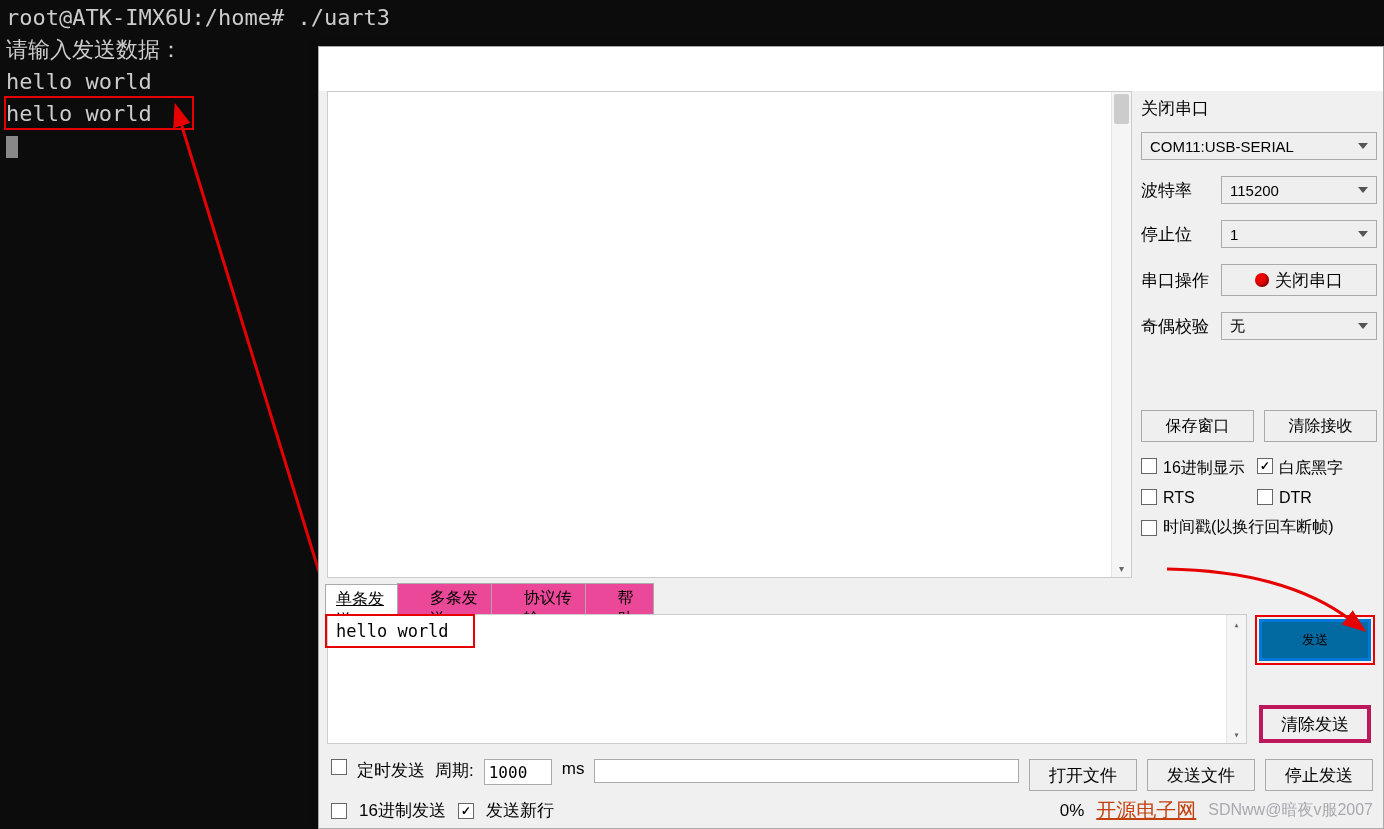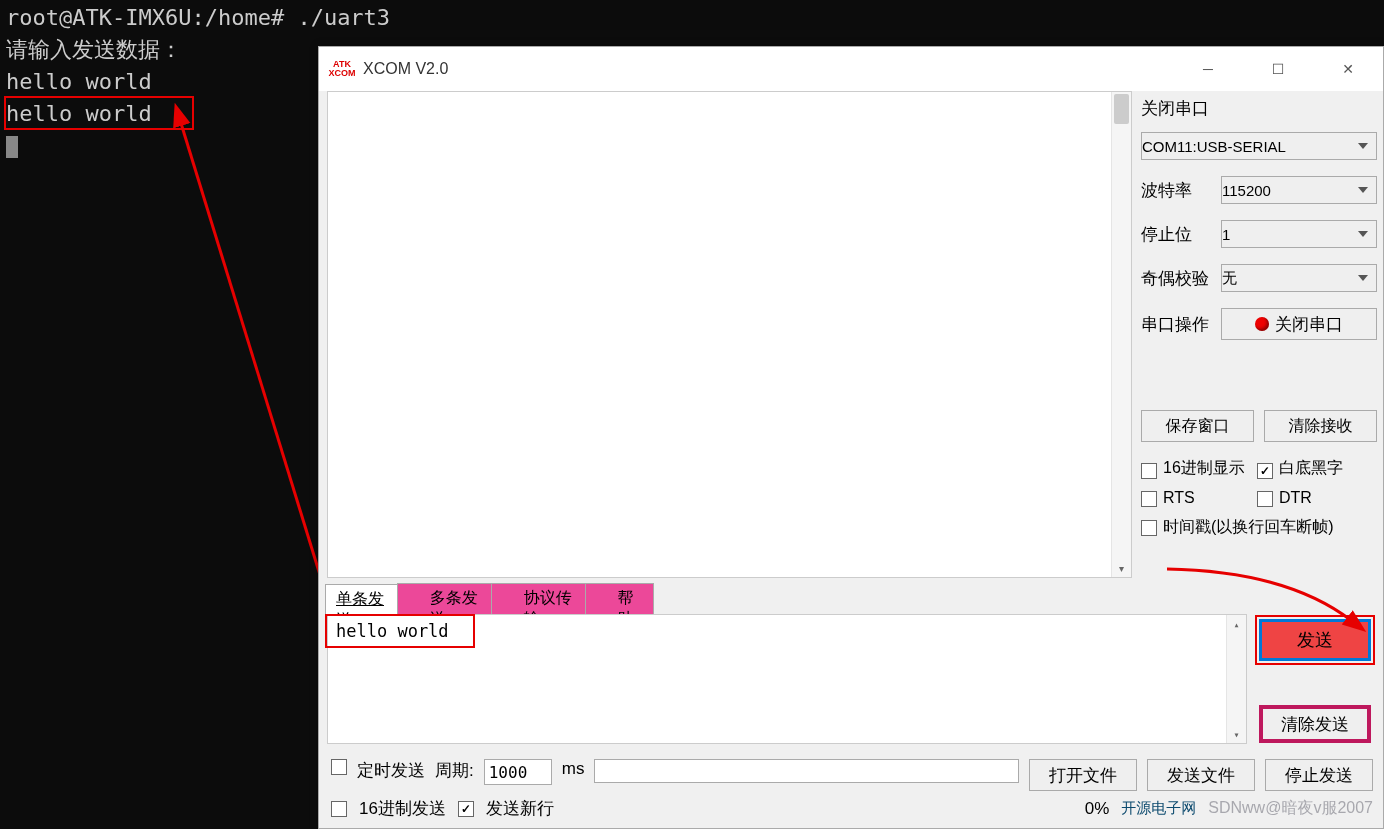--- a/index.html
+++ b/index.html
@@ -19,53 +19,53 @@
 .client-area { position: absolute; top: 44px; left: 0; right: 0; bottom: 0; background: #f0f0f0; }
 .recv-area { position: absolute; top: 0; left: 8px; width: 805px; height: 487px; background: #fff; border: 1px solid #ccc; }
 .recv-scrollbar { position: absolute; right: 0; top: 0; width: 20px; height: 100%; background: #f5f5f5; border-left: 1px solid #e5e5e5; }
 .recv-thumb { position: absolute; top: 2px; left: 2px; right: 2px; height: 30px; background: #ccc; border-radius: 2px; }
 .scroll-arrow { position: absolute; left: 0; right: 0; height: 18px; display: flex; align-items: center; justify-content: center; font-size: 10px; color: #666; }
 
 .right-panel { position: absolute; top: 6px; left: 822px; width: 236px; font-size: 17px; color: #000; }
 .panel-title { margin-bottom: 12px; }
 .row { display: flex; align-items: center; margin-bottom: 16px; }
 .row .lbl { width: 80px; }
-.combo { flex: 1; height: 28px; border: 1px solid #aaa; background: #efefef; display: flex; align-items: center; padding: 0 0; font-size: 15px; position: relative; }
+.combo { flex: 1; height: 28px; border: 1px solid #aaa; background: #efefef; display: flex; align-items: center; padding: 0 8px; font-size: 15px; position: relative; }
 .combo::after { content: ""; position: absolute; right: 8px; top: 50%; margin-top: -3px; border-left: 5px solid transparent; border-right: 5px solid transparent; border-top: 6px solid #555; }
 .combo.wide { width: 230px; }
 .op-btn { flex: 1; height: 32px; border: 1px solid #aaa; background: #efefef; display: flex; align-items: center; justify-content: center; cursor: pointer; gap: 6px; }
 .red-dot { width: 14px; height: 14px; border-radius: 50%; background: #e00; box-shadow: inset -2px -2px 3px rgba(0,0,0,.4); }
 .btn-pair { display: flex; gap: 10px; margin-top: 26px; margin-bottom: 16px; }
 .small-btn { flex:1; height: 32px; border: 1px solid #aaa; background: #efefef; display: flex; align-items: center; justify-content: center; cursor: pointer; font-size: 16px; margin-top: 44px; }
 .chk-row { display: flex; align-items: center; gap: 6px; margin-bottom: 10px; font-size: 16px; }
 .chk { width: 16px; height: 16px; border: 1px solid #666; background: #fff; display: inline-flex; align-items: center; justify-content: center; font-size: 12px; }
 .chk.checked::after { content: "✓"; color: #000; font-weight: bold; }
-.chk-half { display: inline-flex; align-items: flex-end; gap: 6px; width: 110px; }
+.chk-half { display: inline-flex; align-items: flex-start; gap: 6px; width: 110px; }
 
 .tabs { position: absolute; top: 492px; left: 6px; display: flex; border-bottom: 1px solid #aaa; width: 328px; }
 .tab { padding: 4px 10px; border: 1px solid #aaa; border-bottom: none; background: #fff; font-size: 16px; margin-right: -1px; cursor: pointer; }
 .tab.active { background: #fff; position: relative; top: 1px; text-decoration: underline; }
 .tab:not(.active) { background: #ec4899; padding-left: 32px; }
 
 .send-area { position: absolute; top: 523px; left: 8px; width: 920px; height: 130px; background: #fff; border: 1px solid #ccc; font-family: monospace; font-size: 17px; padding: 6px 8px; }
 .send-scrollbar { position: absolute; right: 0; top: 0; width: 20px; height: 100%; background: #f5f5f5; border-left: 1px solid #e5e5e5; }
 
 .send-highlight { position: absolute; top: 523px; left: 6px; width: 150px; height: 34px; border: 2px solid #e60000; }
 
-.send-btn { position: absolute; top: 528px; left: 940px; width: 112px; height: 42px; border: 3px solid #0078d7; background: #ef4444; display: flex; align-items: center; justify-content: center; font-size: 18px; cursor: pointer; }
+.send-btn { position: absolute; top: 528px; left: 940px; width: 112px; height: 42px; border: 3px solid #0078d7; background: #0369a1; display: flex; align-items: center; justify-content: center; font-size: 13px; cursor: pointer; }
 .send-btn-highlight { position: absolute; top: 524px; left: 936px; width: 120px; height: 50px; border: 2px solid #e60000; pointer-events: none; }
 .clear-send-btn { position: absolute; top: 614px; left: 940px; width: 112px; height: 38px; border: 4px solid #be185d; background: #efefef; display: flex; align-items: center; justify-content: center; font-size: 17px; cursor: pointer; }
 
 .bottom-row { position: absolute; top: 668px; left: 12px; right: 10px; display: flex; gap: 10px; font-size: 17px; }
 .num-input { width: 68px; height: 26px; border: 1px solid #aaa; background: #fff; padding: 0 4px; font-family: monospace; font-size: 16px; }
 .progress { flex: 1; height: 24px; border: 1px solid #aaa; background: #fff; }
 .gray-btn { width: 108px; height: 32px; border: 1px solid #aaa; background: #efefef; display: flex; align-items: center; justify-content: center; cursor: pointer; font-size: 17px; }
 
 .bottom-row2 { position: absolute; top: 706px; left: 12px; right: 10px; display: flex; align-items: center; gap: 12px; font-size: 17px; }
-.link1 { color: #0c4a6e; cursor: pointer; font-size: 15px; }
+.link1 { color: #c2410c; text-decoration: underline; cursor: pointer; font-size: 20px; }
 .watermark { color: rgba(120,120,130,0.6); font-size: 16px; }
 
 svg.arrow { position: absolute; pointer-events: none; }
 </style>
 </head>
 <body>
 
 <div class="terminal">
   <div class="prompt">root@ATK-IMX6U:/home# ./uart3</div>
   <div>请输入发送数据：</div>
@@ -78,32 +78,20 @@
 <svg class="arrow" style="top:100px; left:160px;" width="220" height="560">
   <defs>
       <marker id="ah1" markerWidth="10" markerHeight="10" refX="2" refY="3" orient="auto">
         <path d="M0,0 L0,6 L8,3 z" fill="#e60000"></path>
       </marker>
     </defs>
   <line x1="180" y1="540" x2="20" y2="20" stroke="#e60000" stroke-width="3" marker-end="url(#ah1)"></line>
 </svg>
 
 <div class="xcom-window">
-  <div class="titlebar">
-    <div class="atk-logo">
-      <span>ATK</span>
-        <span>XCOM</span>
-    </div>
-    <span class="titlebar-text">XCOM V2.0</span>
-    <div class="win-controls">
-      <div class="win-btn">─</div>
-      <div class="win-btn">☐</div>
-      <div class="win-btn">✕</div>
-    </div>
-  </div>
 
   <div class="client-area">
 
     <div class="recv-area">
       <div class="recv-scrollbar">
         <div class="scroll-arrow" style="top:0">▴</div>
         <div class="recv-thumb"></div>
         <div class="scroll-arrow" style="bottom:0">▾</div>
       </div>
     </div>
@@ -121,30 +109,30 @@
             <span>115200</span>
           </div>
         </div>
       <div class="row">
           <span class="lbl">停止位</span>
           <div class="combo">
             <span>1</span>
           </div>
         </div>
       <div class="row">
-          <span class="lbl">奇偶校验</span>
-          <div class="combo">
-            <span>无</span>
-          </div>
-        </div>
-      <div class="row">
           <span class="lbl">串口操作</span>
           <div class="op-btn">
             <span class="red-dot"></span>
             <span>关闭串口</span>
+          </div>
+        </div>
+      <div class="row">
+          <span class="lbl">奇偶校验</span>
+          <div class="combo">
+            <span>无</span>
           </div>
         </div>
       <div class="btn-pair">
         <div class="small-btn">保存窗口</div>
         <div class="small-btn">清除接收</div>
       </div>
       <div class="chk-row">
         <span class="chk-half">
             <span class="chk"></span>
             <span>16进制显示</span>

